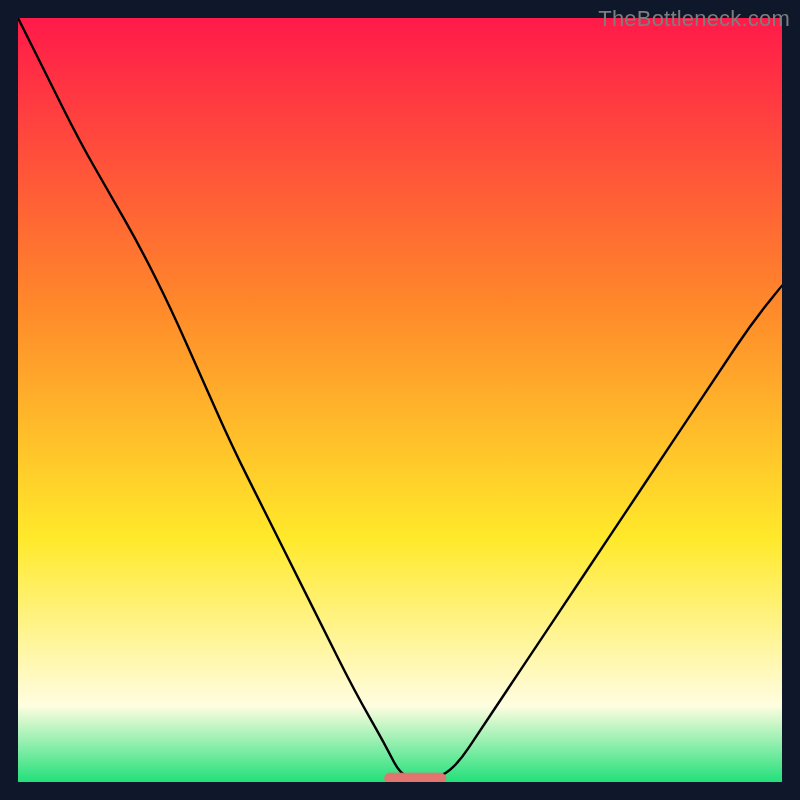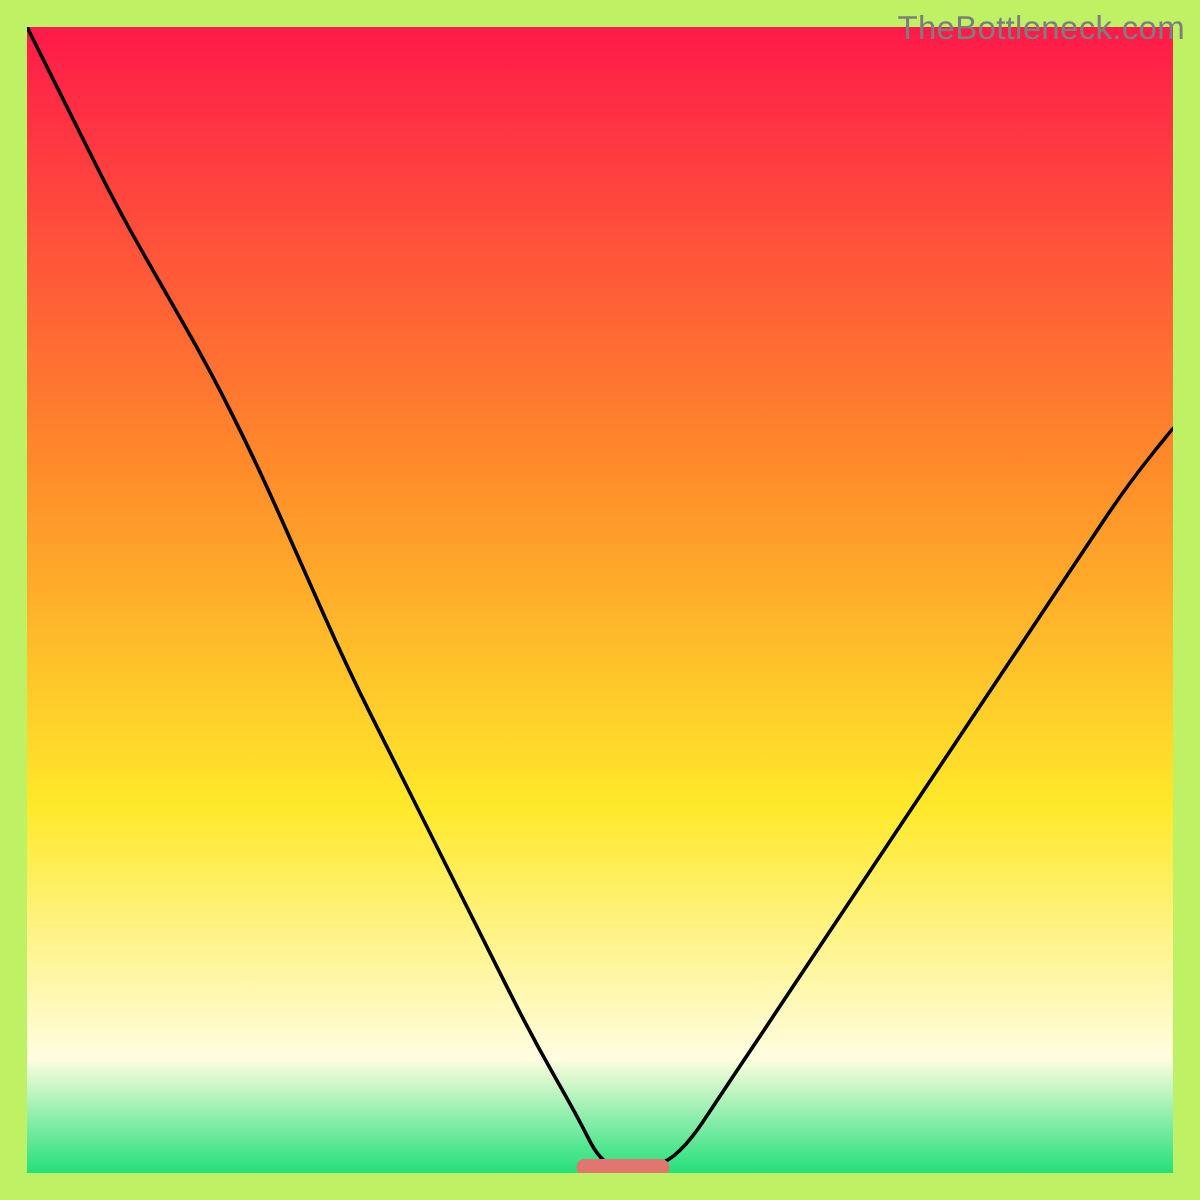--- a/index.html
+++ b/index.html
@@ -8,21 +8,21 @@
     width: 800px;
     height: 800px;
     overflow: hidden;
     background: #000;
     font-family: Arial, Helvetica, sans-serif;
   }
   .frame {
     position: relative;
     width: 800px;
     height: 800px;
-    background: #bef264;
+    background: #0f172a;
   }
   .watermark {
     position: absolute;
     top: 6px;
     right: 10px;
     color: #7e7e7e;
     font-size: 22px;
     font-weight: 400;
     letter-spacing: 0.2px;
     z-index: 50;

